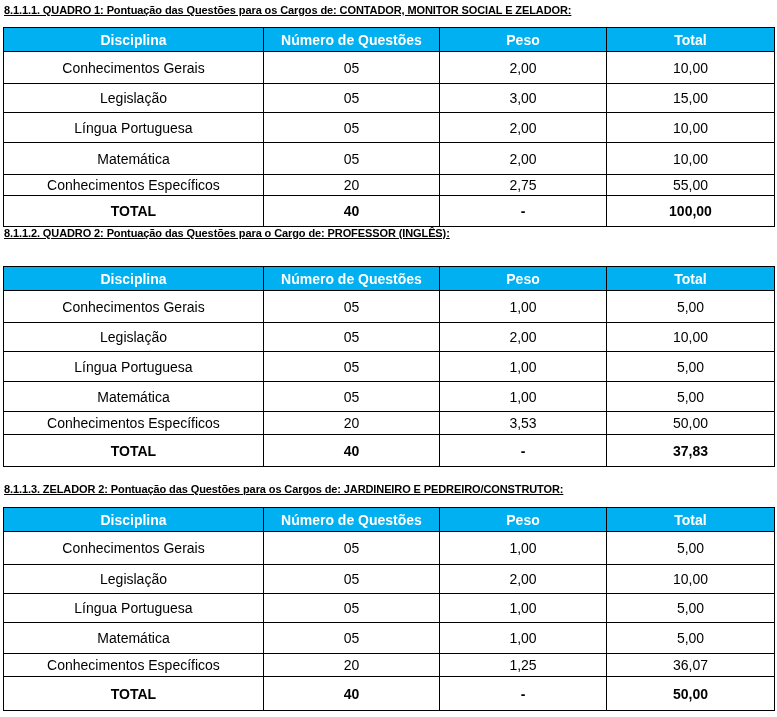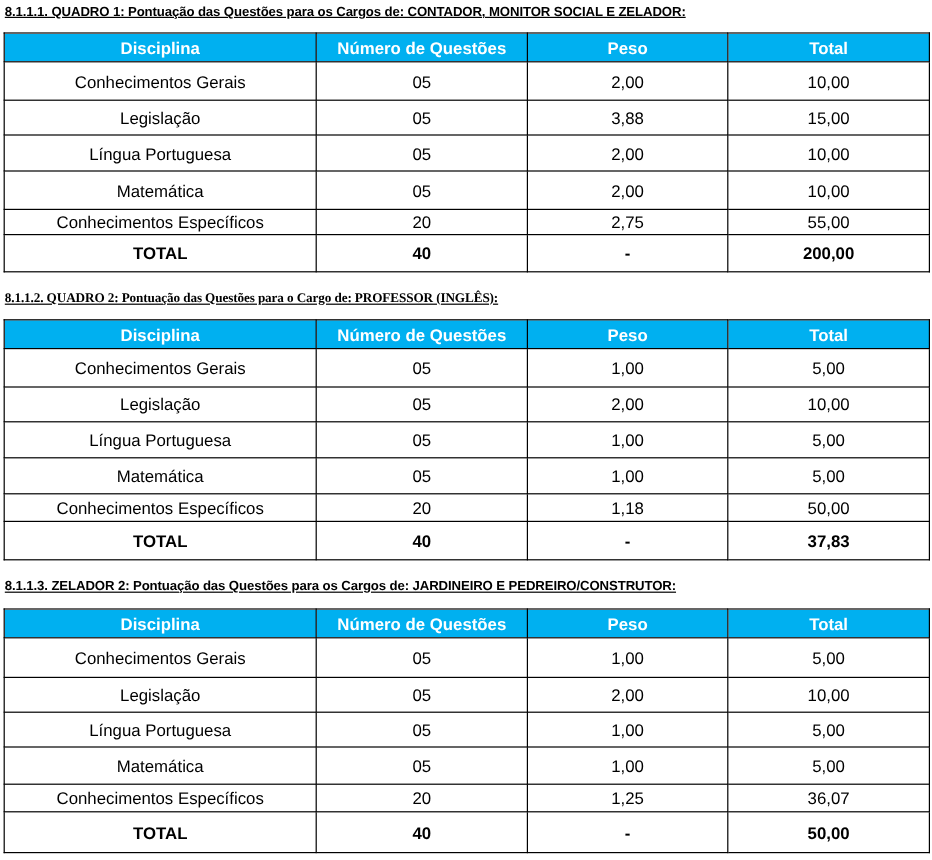--- a/index.html
+++ b/index.html
@@ -47,21 +47,21 @@
     </tr>
     <tr style="height:32px;">
       <td>Conhecimentos Gerais</td>
       <td>05</td>
       <td>2,00</td>
       <td>10,00</td>
     </tr>
     <tr style="height:29px;">
       <td>Legislação</td>
       <td>05</td>
-      <td>3,88</td>
+      <td>3,00</td>
       <td>15,00</td>
     </tr>
     <tr style="height:30px;">
       <td>Língua Portuguesa</td>
       <td>05</td>
       <td>2,00</td>
       <td>10,00</td>
     </tr>
     <tr style="height:32px;">
       <td>Matemática</td>
@@ -72,28 +72,28 @@
     <tr style="height:21px;">
       <td>Conhecimentos Específicos</td>
       <td>20</td>
       <td>2,75</td>
       <td>55,00</td>
     </tr>
     <tr style="height:31px;">
       <td class="bold">TOTAL</td>
       <td class="bold">40</td>
       <td class="bold">-</td>
-      <td class="bold">200,00</td>
+      <td class="bold">100,00</td>
     </tr>
   </tbody>
     </table>
 </div>
 
 <div class="section" style="top:0px;">
-  <div class="heading" style="top:240px;font-family:Liberation Serif, serif;">8.1.1.2. QUADRO 2: Pontuação das Questões para o Cargo de: PROFESSOR (INGLÊS):</div>
+  <div class="heading" style="top:224px;">8.1.1.2. QUADRO 2: Pontuação das Questões para o Cargo de: PROFESSOR (INGLÊS):</div>
   <table style="top:266px;">
     <colgroup>
         <col class="c1">
         <col class="c2">
         <col class="c3">
         <col class="c4">
       </colgroup>
     <tbody>
         <tr style="height:24px;">
       <th>Disciplina</th>
@@ -121,21 +121,21 @@
     </tr>
     <tr style="height:30px;">
       <td>Matemática</td>
       <td>05</td>
       <td>1,00</td>
       <td>5,00</td>
     </tr>
     <tr style="height:23px;">
       <td>Conhecimentos Específicos</td>
       <td>20</td>
-      <td>1,18</td>
+      <td>3,53</td>
       <td>50,00</td>
     </tr>
     <tr style="height:32px;">
       <td class="bold">TOTAL</td>
       <td class="bold">40</td>
       <td class="bold">-</td>
       <td class="bold">37,83</td>
     </tr>
   </tbody>
     </table>

